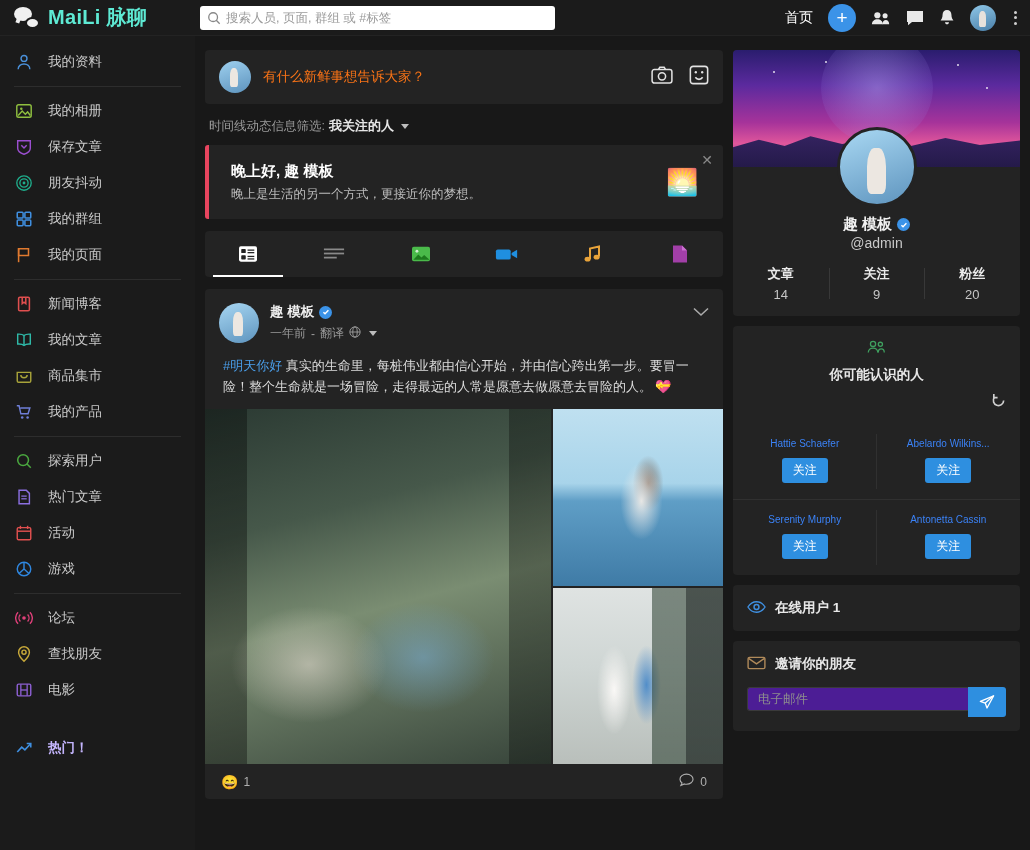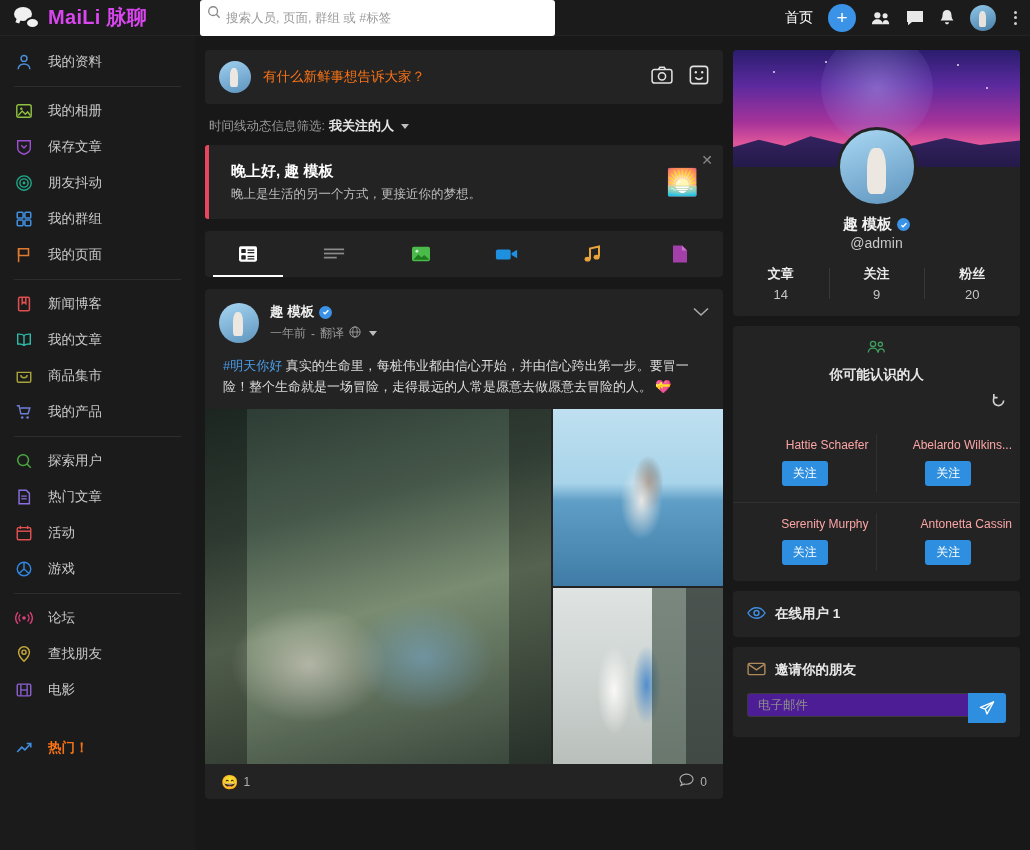--- a/index.html
+++ b/index.html
@@ -24,24 +24,24 @@
     background: #f0f0f0; left: 0; top: 0;
   }
   .brand-logo .b1:after {
     content: ""; position: absolute; width: 4px; height: 4px; background: #f0f0f0;
     left: 2px; bottom: -2px; transform: rotate(20deg);
   }
   .brand-logo .b2 {
     position: absolute; width: 15px; height: 12px; border-radius: 50%;
     background: #f0f0f0; right: 0; bottom: 0; border: 2px solid #1b1b1b;
   }
-  .brand-name { font-size: 20px; font-weight: 700; color: #d946ef; letter-spacing: .3px; white-space: nowrap; }
+  .brand-name { font-size: 20px; font-weight: 700; color: #5eead4; letter-spacing: .3px; white-space: nowrap; }
   .search-wrap { position: relative; margin-left: 5px; }
   .search-input {
-    width: 355px; height: 36px; background: #fff; border: none; border-radius: 3px;
+    width: 355px; height: 24px; background: #fff; border: none; border-radius: 3px;
     padding: 0 8px 0 26px; font-size: 12.5px; color: #333;
     font-family: "Liberation Sans", sans-serif; outline: none;
   }
   .search-input::placeholder { color: #9a9a9a; }
   .search-ic { position: absolute; left: 7px; top: 5px; }
   .top-right { margin-left: auto; display: flex; align-items: center; gap: 15px; padding-right: 10px; }
   .home-link { font-size: 14px; color: #fff; font-weight: 400; }
   .plus-btn {
     width: 28px; height: 28px; border-radius: 50%; background: #3b93e8;
     display: flex; align-items: center; justify-content: center;
@@ -66,21 +66,21 @@
   
   .sidebar {
     width: 195px; background: #1b1b1b; flex: none;
     padding: 8px 0 0 0; overflow: hidden;
   }
   .nav-item {
     display: flex; align-items: center; gap: 14px;
     height: 36px; padding-left: 14px; font-size: 13.5px; color: #c9c9c9;
   }
   .nav-item .lbl { white-space: nowrap; }
-  .nav-item.bold .lbl { font-weight: 700; color: #f97316; }
+  .nav-item.bold .lbl { font-weight: 700; color: #c4b5fd; }
   .nav-ic { width: 20px; height: 20px; flex: none; display: flex; align-items: center; justify-content: center; }
   .nav-sep { height: 1px; background: #2d2d2d; margin: 6px 14px; }
 
   
   .center { flex: 1; padding: 14px 10px 0 10px; overflow: hidden; }
   .card { background: #232323; border-radius: 4px; }
 
   .composer { display: flex; align-items: center; gap: 12px; padding: 11px 14px; }
   .av-sm {
     width: 32px; height: 32px; border-radius: 50%; flex: none; overflow: hidden;
@@ -207,21 +207,21 @@
 
   .people { display: flex; flex-wrap: wrap; }
   .person { width: 50%; text-align: center; padding: 14px 6px 16px 6px; position: relative; }
   .person:nth-child(odd):after { content:""; position:absolute; right:0; top: 10px; bottom: 10px; width: 1px; background: #303030; }
   .person:nth-child(1), .person:nth-child(2) { border-bottom: 1px solid #303030; }
   .p-av { width: 56px; height: 56px; border-radius: 50%; margin: 0 auto 9px auto; overflow: hidden; position: relative; }
   .pa1 { background: radial-gradient(circle at 40% 40%, #e8d76a, #b5452c 60%, #3c6b32 100%); }
   .pa2 { background: linear-gradient(140deg,#e9e9e9 0%,#c9c9c9 40%,#4a4a4a 70%,#2a2a2a 100%); }
   .pa3 { background: radial-gradient(circle at 50% 62%, #ffd27a, #e06a1e 45%, #8e3a10 100%); }
   .pa4 { background: linear-gradient(150deg,#3a3a3a 0 35%, #d8964e 35%, #b06a2a 100%); }
-  .p-name { font-size: 12px; color: #fca5a5; white-space: nowrap; overflow: hidden; text-overflow: ellipsis; padding: 0 2px; text-align: right; }
+  .p-name { font-size: 10px; color: #3b82f6; white-space: nowrap; overflow: hidden; text-overflow: ellipsis; padding: 0 2px; }
   .follow-btn {
     display: inline-block; margin-top: 9px; background: #2e8fe0; color: #fff;
     font-size: 12px; padding: 4px 11px; border-radius: 3px; font-weight: 400;
   }
   .rline { display: flex; align-items: center; gap: 9px; padding: 14px; font-size: 13.5px; font-weight: 700; color: #e8e8e8; }
   .invite-row { display: flex; padding: 0 14px 14px 14px; gap: 0; }
   .invite-input {
     flex: 1; height: 24px; background: #4c1d95; border: 1px solid #3a3a3a; border-right: none;
     border-radius: 3px 0 0 3px; padding: 0 10px; color: #ddd; font-size: 12.5px;
     font-family: "Liberation Sans", sans-serif; outline: none;

